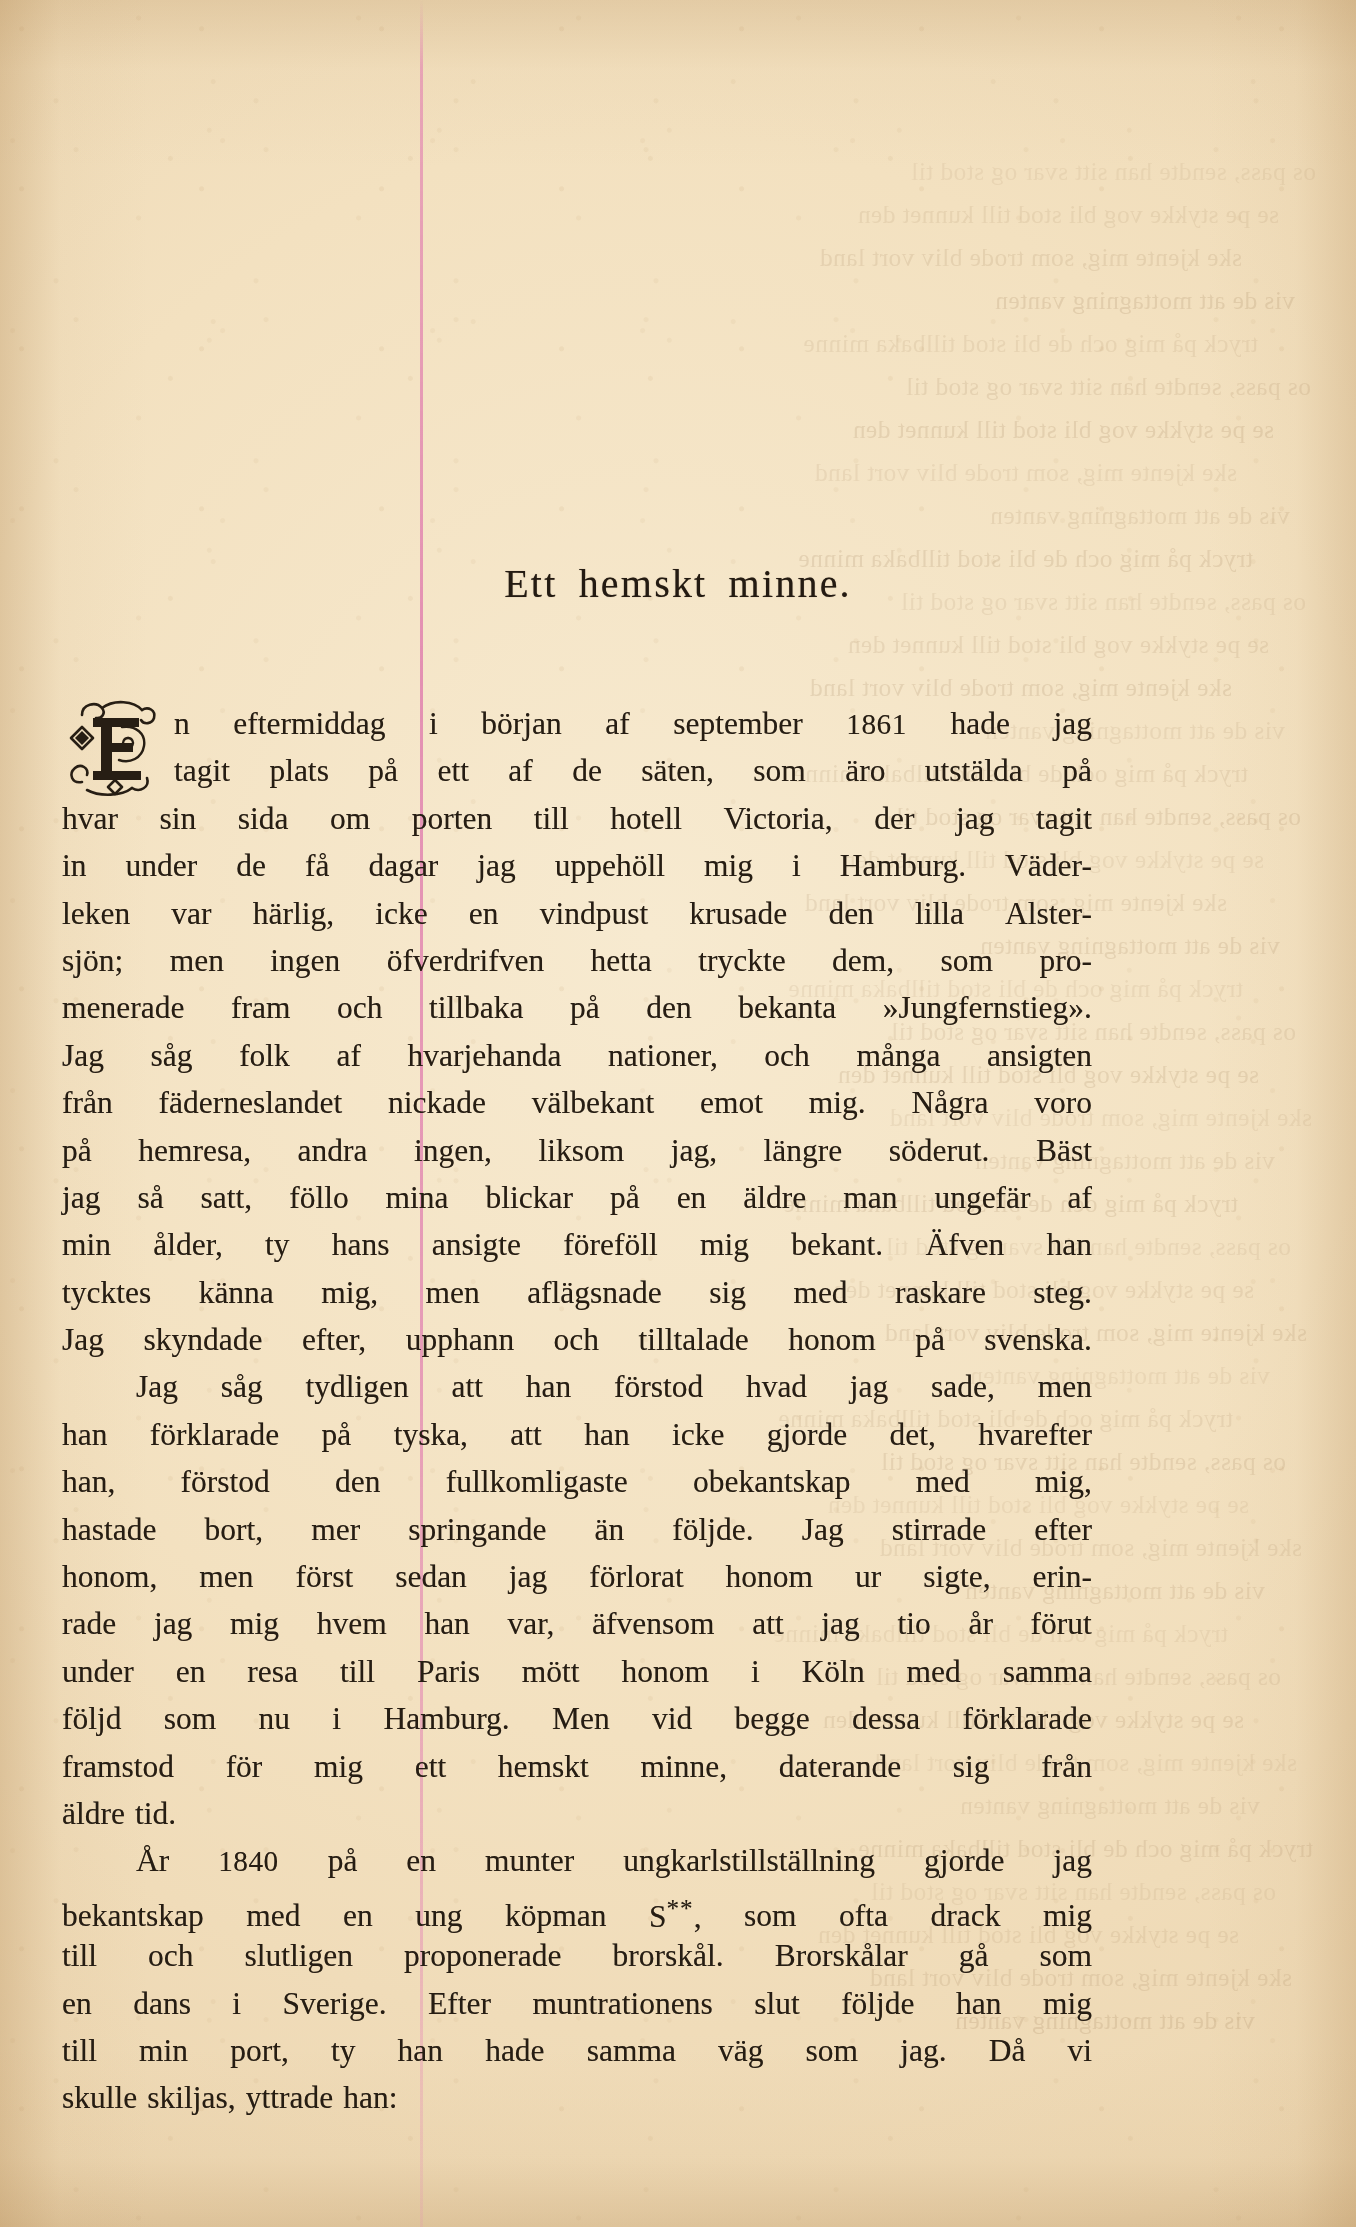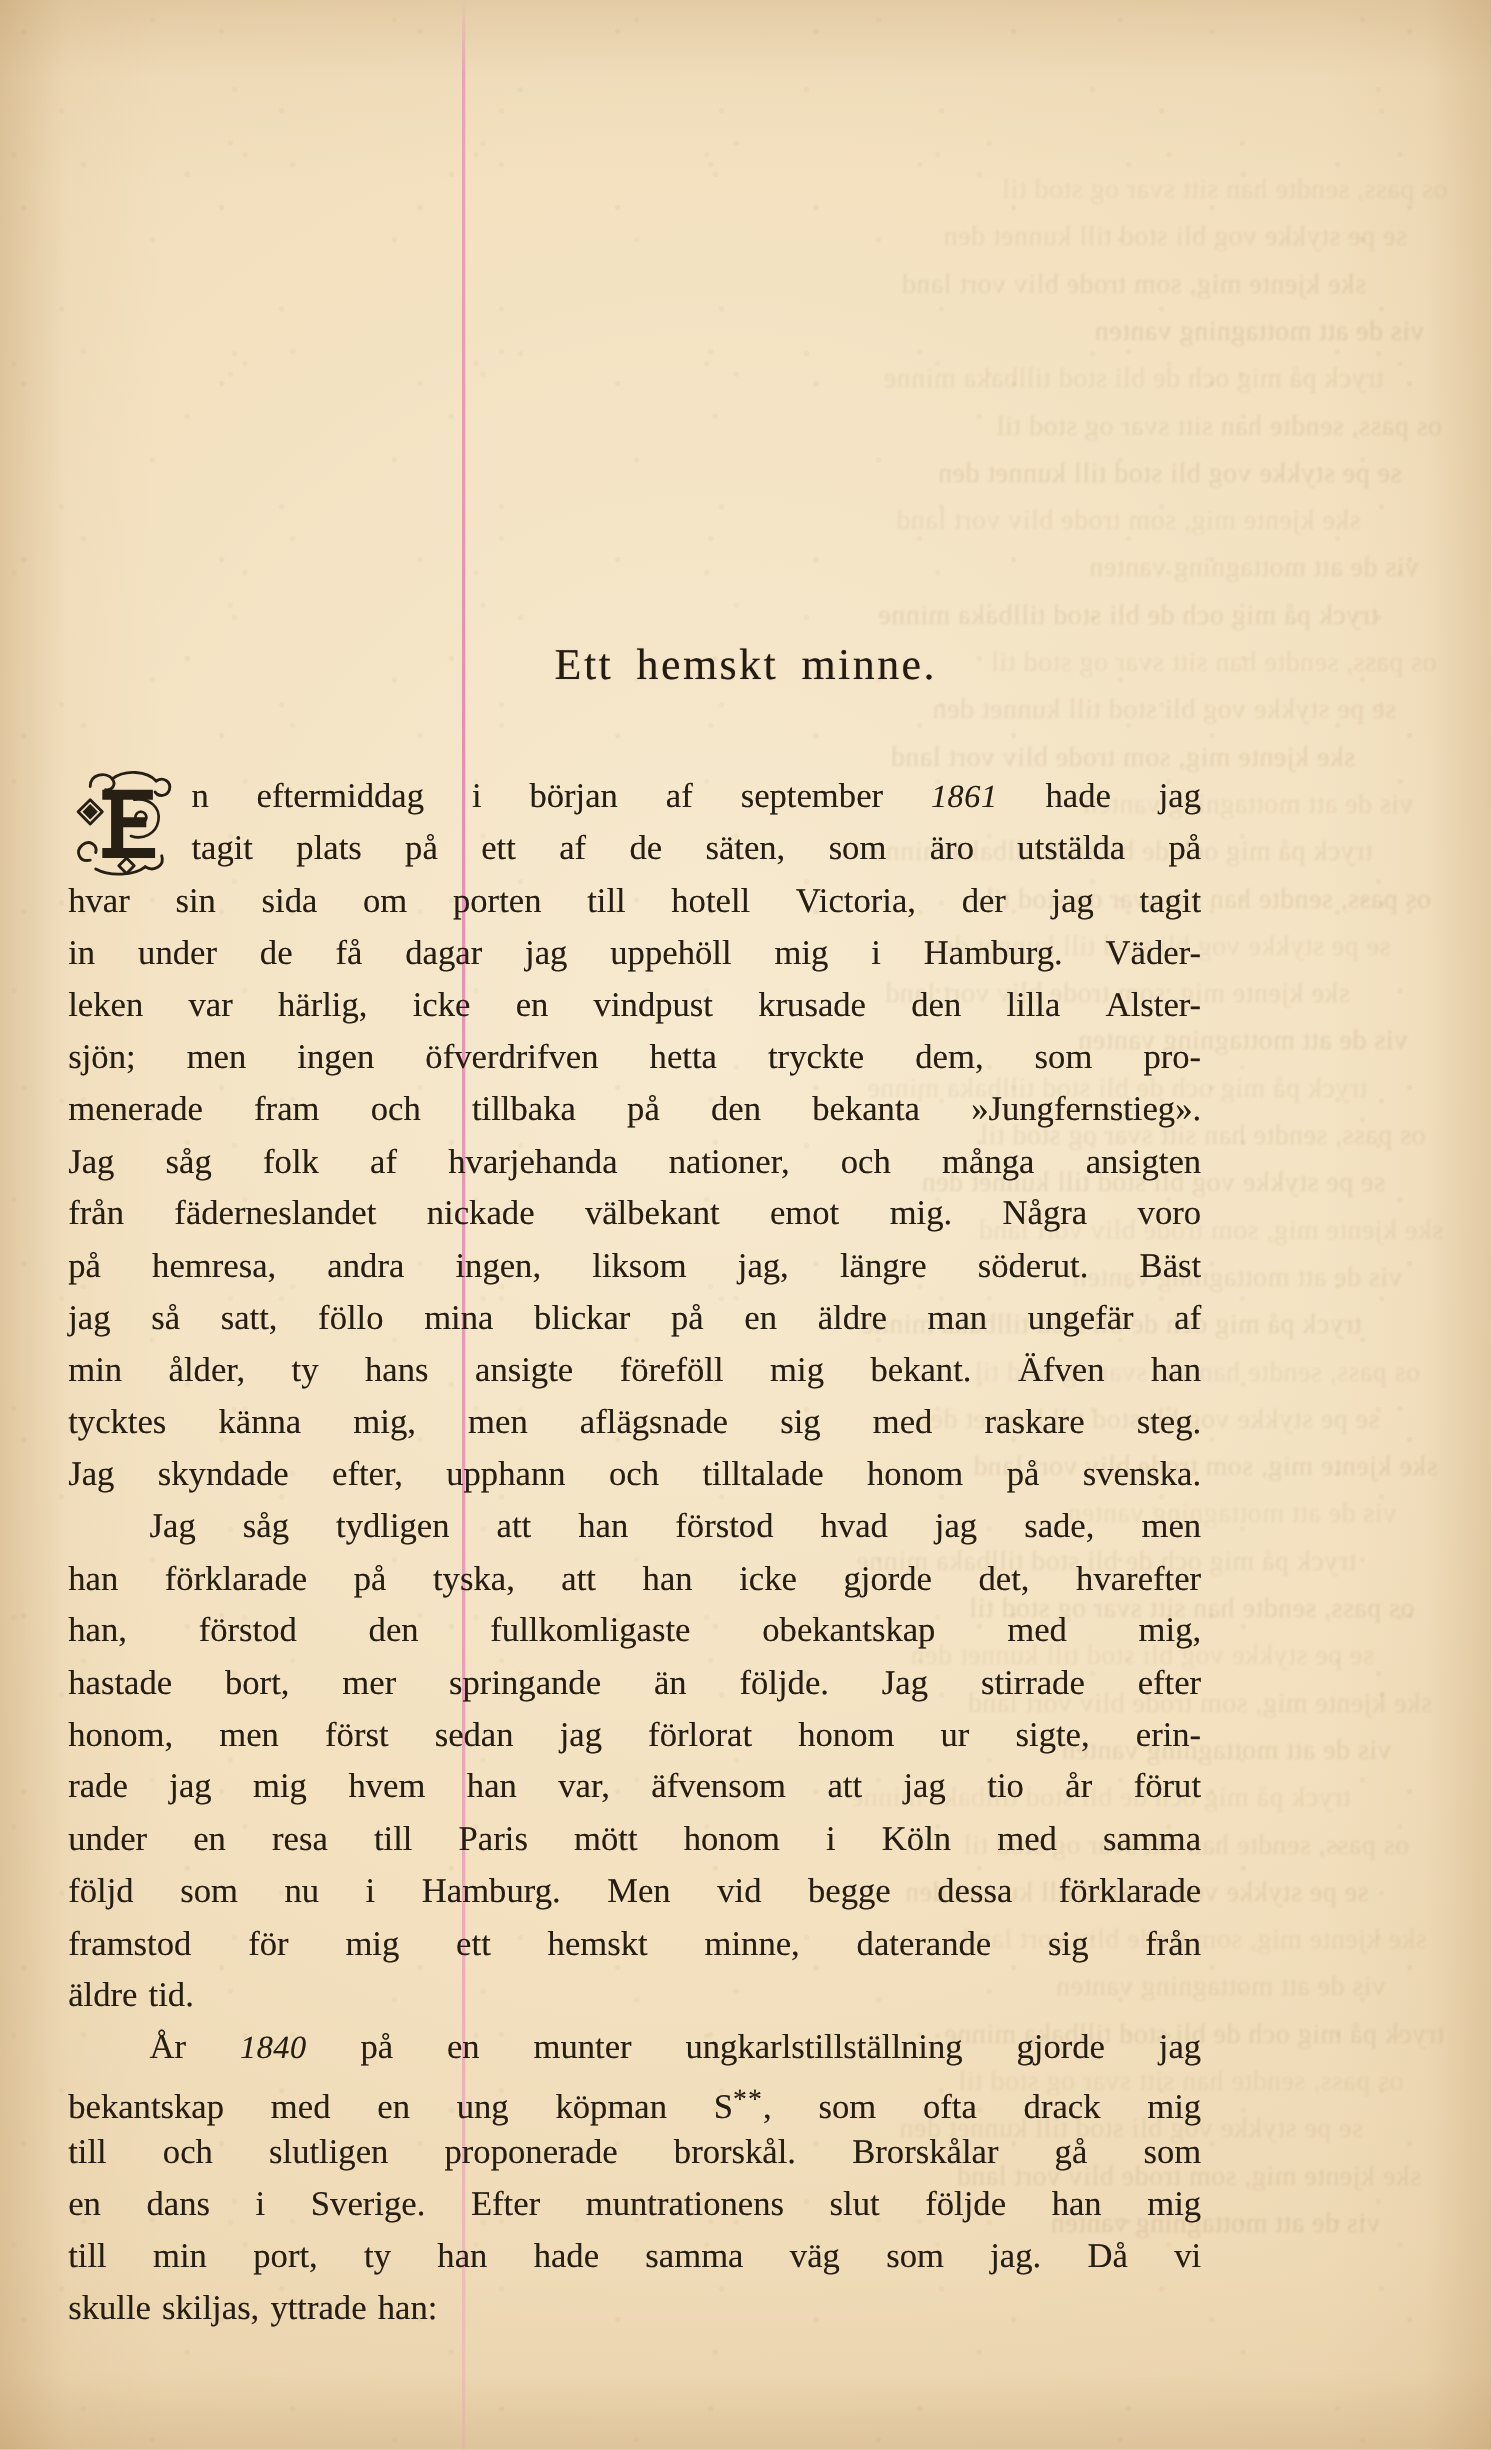--- a/index.html
+++ b/index.html
@@ -70,21 +70,21 @@
     pointer-events:none;
     filter:blur(.75px);
     user-select:none;
   }
   .bleed div{white-space:nowrap;}
 
   
   .content{position:absolute;left:0;top:0;right:0;bottom:0;}
 
   .title{
-    position:absolute;left:0;right:0;top:580px;
+    position:absolute;left:0;right:0;top:560px;
     text-align:center;
     font-size:40px;
     letter-spacing:2.2px;
     color:#241b12;
     font-family:"Liberation Serif", serif;
     word-spacing:9px;
     text-shadow:0 0 .7px rgba(40,28,16,.55);
   }
 
   .body{
@@ -116,21 +116,21 @@
     position:absolute;left:62px;top:694px;
     width:112px;height:108px;
     pointer-events:none;
   }
   .dropcap svg{display:block;width:112px;height:108px;}
 
   
   .ln.dcline{padding-left:112px;}
 
   
-  .os{font-size:.93em;letter-spacing:.5px;font-style:italic;}
+  .os{font-size:.93em;letter-spacing:.5px;}
   .ast{font-size:.8em;vertical-align:.38em;letter-spacing:1px;}
 </style>
 </head>
 <body>
 
 <div class="page"></div>
 <div class="grain"></div>
 
 <div class="bleed" id="bleedwrap">
     <div style="margin-left: 0px; opacity: 0.55;">os pass, sendte han sitt svar og stod til</div>

